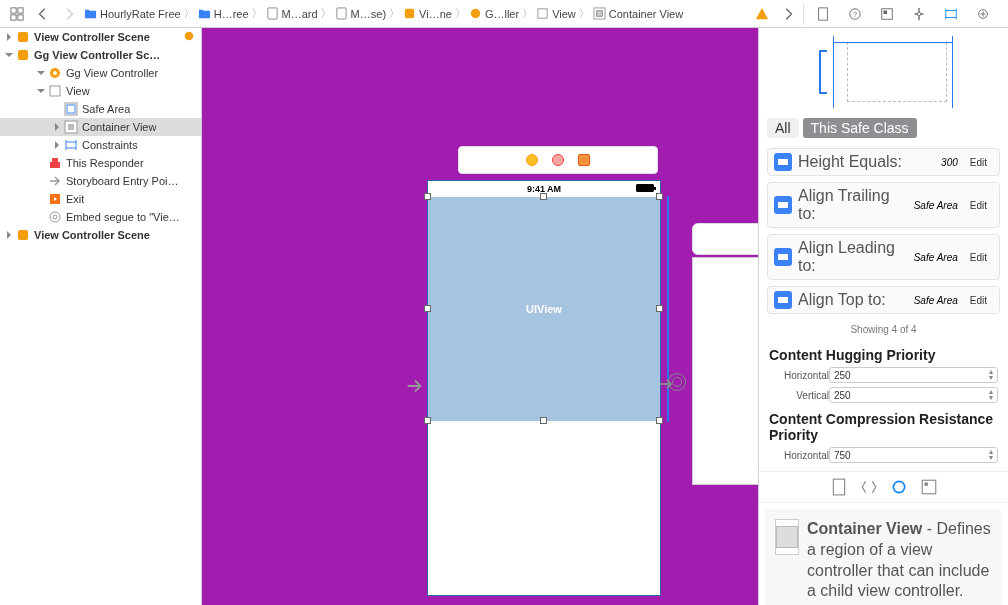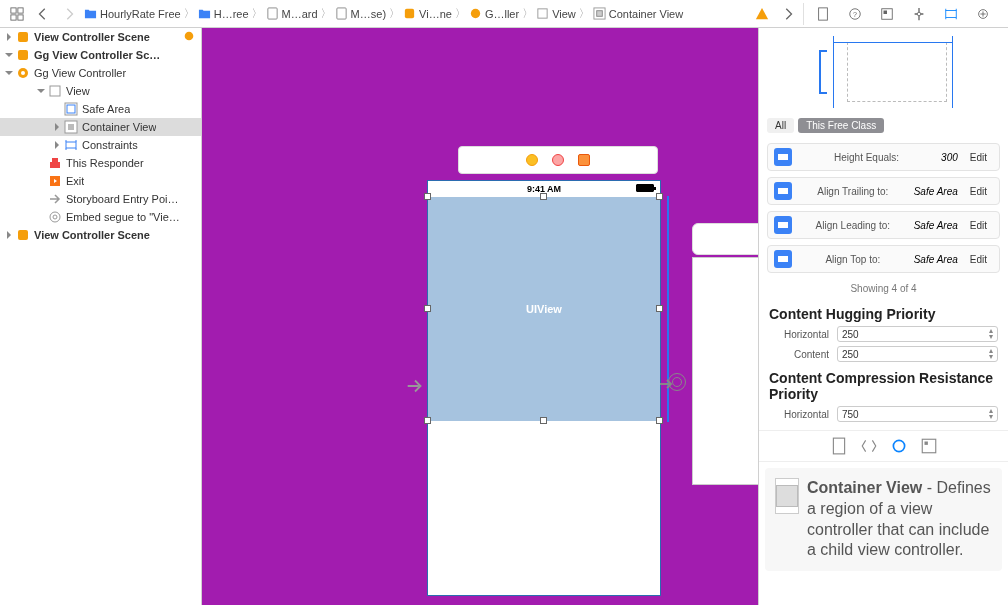--- a/index.html
+++ b/index.html
@@ -53,32 +53,32 @@
 .inspector { width: 250px; border-left: 1px solid #d0d0d0; background: #fff; display:flex; flex-direction:column; }
 .insp-top { padding: 6px 8px; }
 .insp-preview { height: 80px; background:#fff; position:relative; }
 .preview-box { position:absolute; left:80px; top:8px; width:100px; height:60px; }
 .preview-box .pb-outer { position:absolute; left:0; top:0; width:100px; height:60px; border:1px dashed #bbb; }
 .preview-box .pb-line-t { position:absolute; left:-14px; top:0; right:-6px; height:1px; background:#2878f0; }
 .preview-box .pb-line-l { position:absolute; left:-14px; top:-6px; bottom:-6px; width:1px; background:#2878f0; }
 .preview-box .pb-line-r { position:absolute; right:-6px; top:-6px; bottom:-6px; width:1px; background:#2878f0; }
 .preview-box .pb-h { position:absolute; left:-28px; top:8px; width:8px; height:44px; border-left:2px solid #2878f0; border-top:2px solid #2878f0; border-bottom:2px solid #2878f0; }
 .size-seg { display:flex; gap:4px; align-items:center; margin-top:4px; }
-.seg-btn { font-size:10px; padding:2px 8px; border-radius:3px; background:#f0f0f0; color:#333; }
+.seg-btn { font-size:14px; padding:2px 8px; border-radius:3px; background:#f0f0f0; color:#333; }
 .seg-btn.active { background:#8e8e93; color:#fff; }
 .constraints { padding: 4px 8px; display:flex; flex-direction:column; gap:6px; }
 .c-row { display:flex; align-items:center; gap:6px; background:#fafafa; border:1px solid #e3e3e3; border-radius:4px; padding:4px 6px; }
 .c-icon { width:18px; height:18px; background:#3b82f6; border-radius:3px; display:flex; align-items:center; justify-content:center; }
 .c-icon svg { width:12px; height:12px; fill:#fff; }
-.c-label { font-size:10px; color:#555; flex:1; text-align:center; }
+.c-label { font-size:16px; color:#555; flex:1; text-align:left; }
 .c-val { font-size:10px; color:#000; font-weight:500;font-style:italic; }
 .c-edit { font-size:10px; color:#333; padding:2px 6px; }
 .showing { text-align:center; font-size:10px; color:#777; padding:6px 0; }
 .sect-title { font-size:14px; font-weight:600; padding:6px 10px 2px; color:#222; }
-.prio-row { display:flex; align-items:center; gap:8px; padding:2px 10px; }
+.prio-row { display:flex; align-items:center; gap:0; padding:2px 10px; }
 .prio-label { width:60px; text-align:right; font-size:10px; color:#555; }
 .prio-field { flex:1; border:1px solid #ccc; border-radius:3px; padding:1px 4px; font-size:10px; background:#fff; display:flex; justify-content:space-between; align-items:center; }
 .stepper { color:#888; font-size:8px; line-height:6px; }
 .insp-tabs { display:flex; justify-content:center; gap:12px; padding:6px 0; border-top:1px solid #eee; border-bottom:1px solid #eee; margin-top:6px; }
 .insp-tabs .tab { width:18px; height:18px; display:flex; align-items:center; justify-content:center; color:#888; }
 .insp-tabs .tab.active { color:#0a84ff; }
 .desc-box { display:flex; gap:8px; padding:10px; background:#f7f7f7; margin:6px; border-radius:4px; }
 .desc-thumb { width:36px; height:36px; background:#fff; border:1px solid #ccc; display:flex; align-items:center; justify-content:center; }
 .desc-thumb .inner { width:22px; height:22px; background:#ddd; border:1px solid #bbb; }
 .desc-text { font-size:16px; color:#555; line-height:1.3; }
@@ -256,21 +256,21 @@
                 <path d="M0 2l4 4 4-4z"></path>
               </svg>
             </span>
             <span class="row-icon">
               <svg viewBox="0 0 14 14">
                 <rect x="2" y="2" width="10" height="10" rx="2" fill="#f59e0b"></rect>
               </svg>
             </span>
             <span class="row-label bold">Gg View Controller Sc…</span>
           </div>
-          <div class="outline-row" style="padding-left: 4px;">
+          <div class="outline-row" style="padding-left: 36px;">
             <span class="disclosure">
               <svg viewBox="0 0 8 8">
                 <path d="M0 2l4 4 4-4z"></path>
               </svg>
             </span>
             <span class="row-icon">
               <svg viewBox="0 0 14 14">
                 <circle cx="7" cy="7" r="5" fill="#f59e0b"></circle>
                 <circle cx="7" cy="7" r="2" fill="#fff"></circle>
               </svg>
@@ -335,34 +335,34 @@
                 <rect x="2" y="6" width="10" height="6" fill="#ef4444"></rect>
                 <rect x="4" y="2" width="6" height="4" fill="#ef4444"></rect>
               </svg>
             </span>
             <span class="row-label">This Responder</span>
           </div>
           <div class="outline-row" style="padding-left: 36px;">
             <span class="disclosure"></span>
             <span class="row-icon">
               <svg viewBox="0 0 14 14">
+                <path d="M2 7h8M7 3l4 4-4 4" fill="none" stroke="#999" stroke-width="1.5"></path>
+              </svg>
+            </span>
+            <span class="row-label">Storyboard Entry Poi…</span>
+          </div>
+          <div class="outline-row" style="padding-left: 36px;">
+            <span class="disclosure"></span>
+            <span class="row-icon">
+              <svg viewBox="0 0 14 14">
                 <rect x="2" y="2" width="10" height="10" fill="#f97316"></rect>
                 <path d="M6 5l3 2-3 2z" fill="#fff"></path>
               </svg>
             </span>
             <span class="row-label">Exit</span>
-          </div>
-          <div class="outline-row" style="padding-left: 36px;">
-            <span class="disclosure"></span>
-            <span class="row-icon">
-              <svg viewBox="0 0 14 14">
-                <path d="M2 7h8M7 3l4 4-4 4" fill="none" stroke="#999" stroke-width="1.5"></path>
-              </svg>
-            </span>
-            <span class="row-label">Storyboard Entry Poi…</span>
           </div>
           <div class="outline-row" style="padding-left: 36px;">
             <span class="disclosure"></span>
             <span class="row-icon">
               <svg viewBox="0 0 14 14">
                 <circle cx="7" cy="7" r="5" fill="none" stroke="#999"></circle>
                 <circle cx="7" cy="7" r="2" fill="none" stroke="#999"></circle>
               </svg>
             </span>
             <span class="row-label">Embed segue to "Vie…</span>
@@ -426,21 +426,21 @@
           <div class="preview-box">
             <div class="pb-outer"></div>
             <div class="pb-line-t"></div>
             <div class="pb-line-l"></div>
             <div class="pb-line-r"></div>
             <div class="pb-h"></div>
           </div>
         </div>
         <div class="size-seg">
           <span class="seg-btn">All</span>
-          <span class="seg-btn active">This Free Class</span>
+          <span class="seg-btn active">This Safe Class</span>
         </div>
       </div>
       <div class="constraints" id="constraints-list">
           <div class="c-row">
             <div class="c-icon">
               <svg viewBox="0 0 12 12">
                 <rect x="1" y="3" width="10" height="6" fill="#fff"></rect>
               </svg>
             </div>
             <span class="c-label">Height Equals:</span>
@@ -481,21 +481,21 @@
       <div class="showing">Showing 4 of 4</div>
       <div class="sect-title">Content Hugging Priority</div>
       <div class="prio-row">
         <div class="prio-label">Horizontal</div>
         <div class="prio-field">
             <span>250</span>
             <span class="stepper">▴<br>▾</span>
           </div>
       </div>
       <div class="prio-row">
-        <div class="prio-label">Content</div>
+        <div class="prio-label">Vertical</div>
         <div class="prio-field">
             <span>250</span>
             <span class="stepper">▴<br>▾</span>
           </div>
       </div>
       <div class="sect-title">Content Compression Resistance Priority</div>
       <div class="prio-row">
         <div class="prio-label">Horizontal</div>
         <div class="prio-field">
             <span>750</span>

